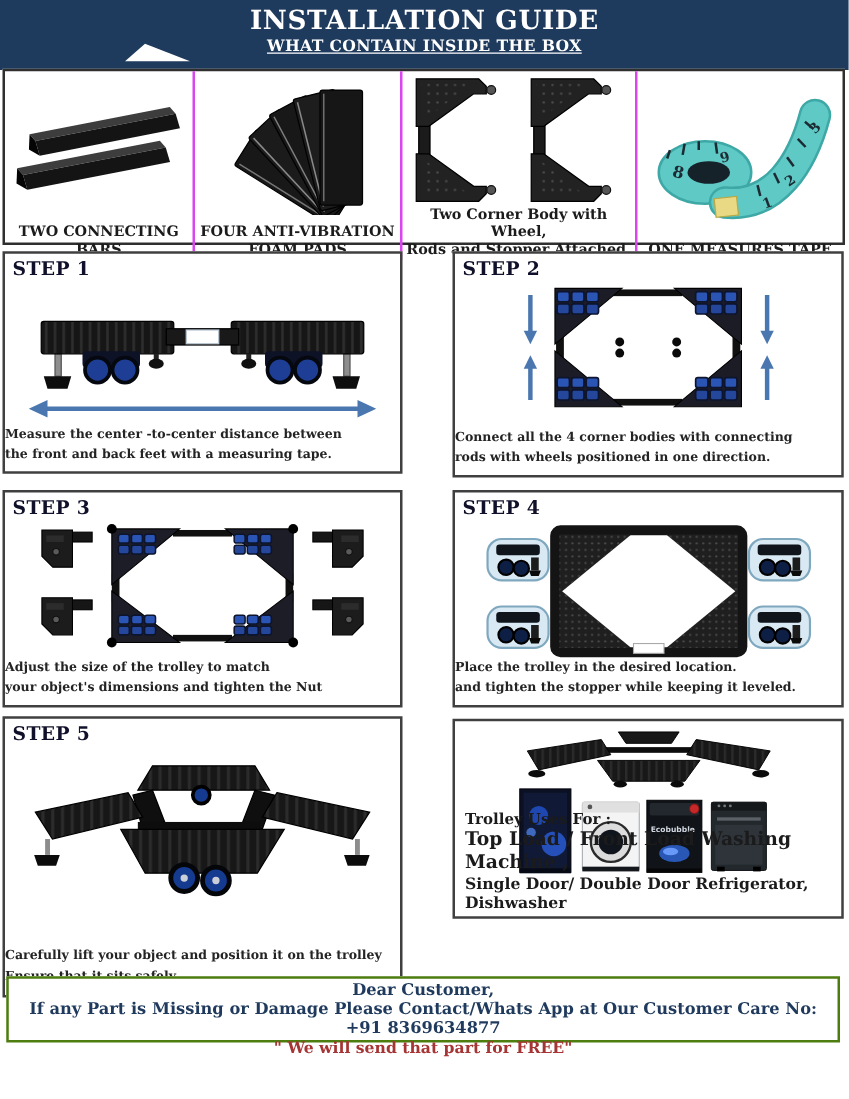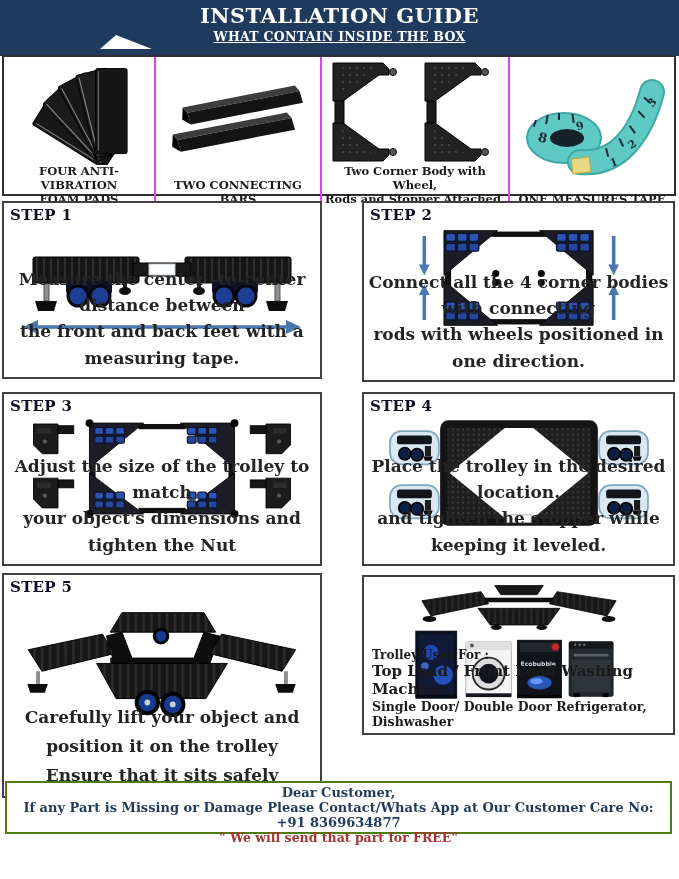--- a/index.html
+++ b/index.html
@@ -24,21 +24,21 @@
   
   .stepbox { position:absolute; border:2px solid #404040; background:#fff; }
   #step1 { left:2px;   top:201px; width:320px; height:178px; }
   #step2 { left:362px; top:201px; width:313px; height:181px; }
   #step3 { left:2px;   top:392px; width:320px; height:174px; }
   #step4 { left:362px; top:392px; width:313px; height:174px; }
   #step5 { left:2px;   top:573px; width:320px; height:225px;padding-left:22px; }
   #uses  { left:362px; top:575px; width:313px; height:160px; }
   .steptitle { position:absolute; top:3px; left:6px; font-weight:bold; font-size:15px; color:#10102a; letter-spacing:.3px; }
   .stepimg { position:absolute; left:0; right:0; top:14px; display:flex; justify-content:center; }
-  .stepcap { position:absolute; left:0; right:0; bottom:6px; text-align:center; font-weight:bold; font-size:17px; line-height:1.55; color:#242424; }
+  .stepcap { position:absolute; left:0; right:0; bottom:6px; font-weight:bold; font-size:10px; line-height:1.55; color:#242424; }
   
   .uses-text { position:absolute; left:8px; right:2px; bottom:4px; text-align:left; color:#1b1b1b; }
   .uses-label { font-weight:bold; font-size:12px; }
   .uses-line1 { font-weight:bold; font-size:15px; line-height:1.25; }
   .uses-line2 { font-weight:bold; font-size:12.5px; }
   
   .footer { position:absolute; left:5px; top:781px; width:667px; height:53px; border:2px solid #4d7c0f; text-align:center; padding-top:2px; background:#fff; }
   .footer-l1 { font-weight:bold; font-size:13px; color:#1f3a5c; }
   .footer-l2 { font-weight:bold; font-size:13px; color:#1f3a5c; }
   .footer-l3 { font-weight:bold; font-size:12.5px; color:#a63434; }
@@ -49,20 +49,38 @@
 
 <div id="page">
 
   <div class="banner">
     <div class="banner-title">INSTALLATION GUIDE</div>
     <div class="banner-sub">WHAT CONTAIN INSIDE THE BOX</div>
   </div>
   <div class="white-notch"></div>
 
   <div class="products">
+
+    <div class="pcell">
+      <div class="pimg">
+        <svg width="146" height="104" viewBox="0 0 146 104">
+          <g transform="rotate(-7 70 40)">
+            <polygon points="18,34 132,26 136,32 22,40" fill="#3d3d3d"></polygon>
+            <polygon points="22,40 136,32 138,44 24,52" fill="#141414"></polygon>
+            <polygon points="18,34 22,40 24,52 16,46" fill="#050505"></polygon>
+          </g>
+          <g transform="rotate(-7 70 66)">
+            <polygon points="8,60 124,52 128,58 12,66" fill="#3d3d3d"></polygon>
+            <polygon points="12,66 128,58 130,70 14,78" fill="#141414"></polygon>
+            <polygon points="8,60 12,66 14,78 6,72" fill="#050505"></polygon>
+          </g>
+        </svg>
+      </div>
+      <div class="pcap">TWO CONNECTING BARS</div>
+    </div>
 
     <div class="pcell">
       <div class="pimg">
         <svg width="160" height="106" viewBox="0 0 160 106">
           <g>
             <g transform="rotate(-58 118 98)">
                 <rect x="98" y="6" width="34" height="92" rx="2" fill="#181818" stroke="#020202"></rect>
                 <line x1="101" y1="9" x2="101" y2="95" stroke="#777" stroke-width="1.2"></line>
               </g>
             <g transform="rotate(-43 118 98)">
@@ -83,38 +101,20 @@
               </g>
           </g>
         </svg>
       </div>
       <div class="pcap">FOUR ANTI-VIBRATION</div>
       <div class="pcap">FOAM PADS</div>
     </div>
 
     <div class="pcell">
       <div class="pimg">
-        <svg width="146" height="104" viewBox="0 0 146 104">
-          <g transform="rotate(-7 70 40)">
-            <polygon points="18,34 132,26 136,32 22,40" fill="#3d3d3d"></polygon>
-            <polygon points="22,40 136,32 138,44 24,52" fill="#141414"></polygon>
-            <polygon points="18,34 22,40 24,52 16,46" fill="#050505"></polygon>
-          </g>
-          <g transform="rotate(-7 70 66)">
-            <polygon points="8,60 124,52 128,58 12,66" fill="#3d3d3d"></polygon>
-            <polygon points="12,66 128,58 130,70 14,78" fill="#141414"></polygon>
-            <polygon points="8,60 12,66 14,78 6,72" fill="#050505"></polygon>
-          </g>
-        </svg>
-      </div>
-      <div class="pcap">TWO CONNECTING BARS</div>
-    </div>
-
-    <div class="pcell">
-      <div class="pimg">
         <svg width="176" height="106" viewBox="0 0 176 106">
           <defs>
             <pattern id="dotsA" width="7" height="7" patternUnits="userSpaceOnUse">
               <circle cx="2" cy="2" r="1" fill="#4a4a4a"></circle>
             </pattern>
           </defs>
           <g>
             <rect x="8" y="30" width="9" height="46" fill="#1b1b1b" stroke="#000"></rect>
             <polygon points="6,4 56,4 62,10 62,16 52,16 16,42 6,42" fill="#222" stroke="#000"></polygon>
             <polygon points="10,8 50,8 14,36" fill="url(#dotsA)"></polygon>

